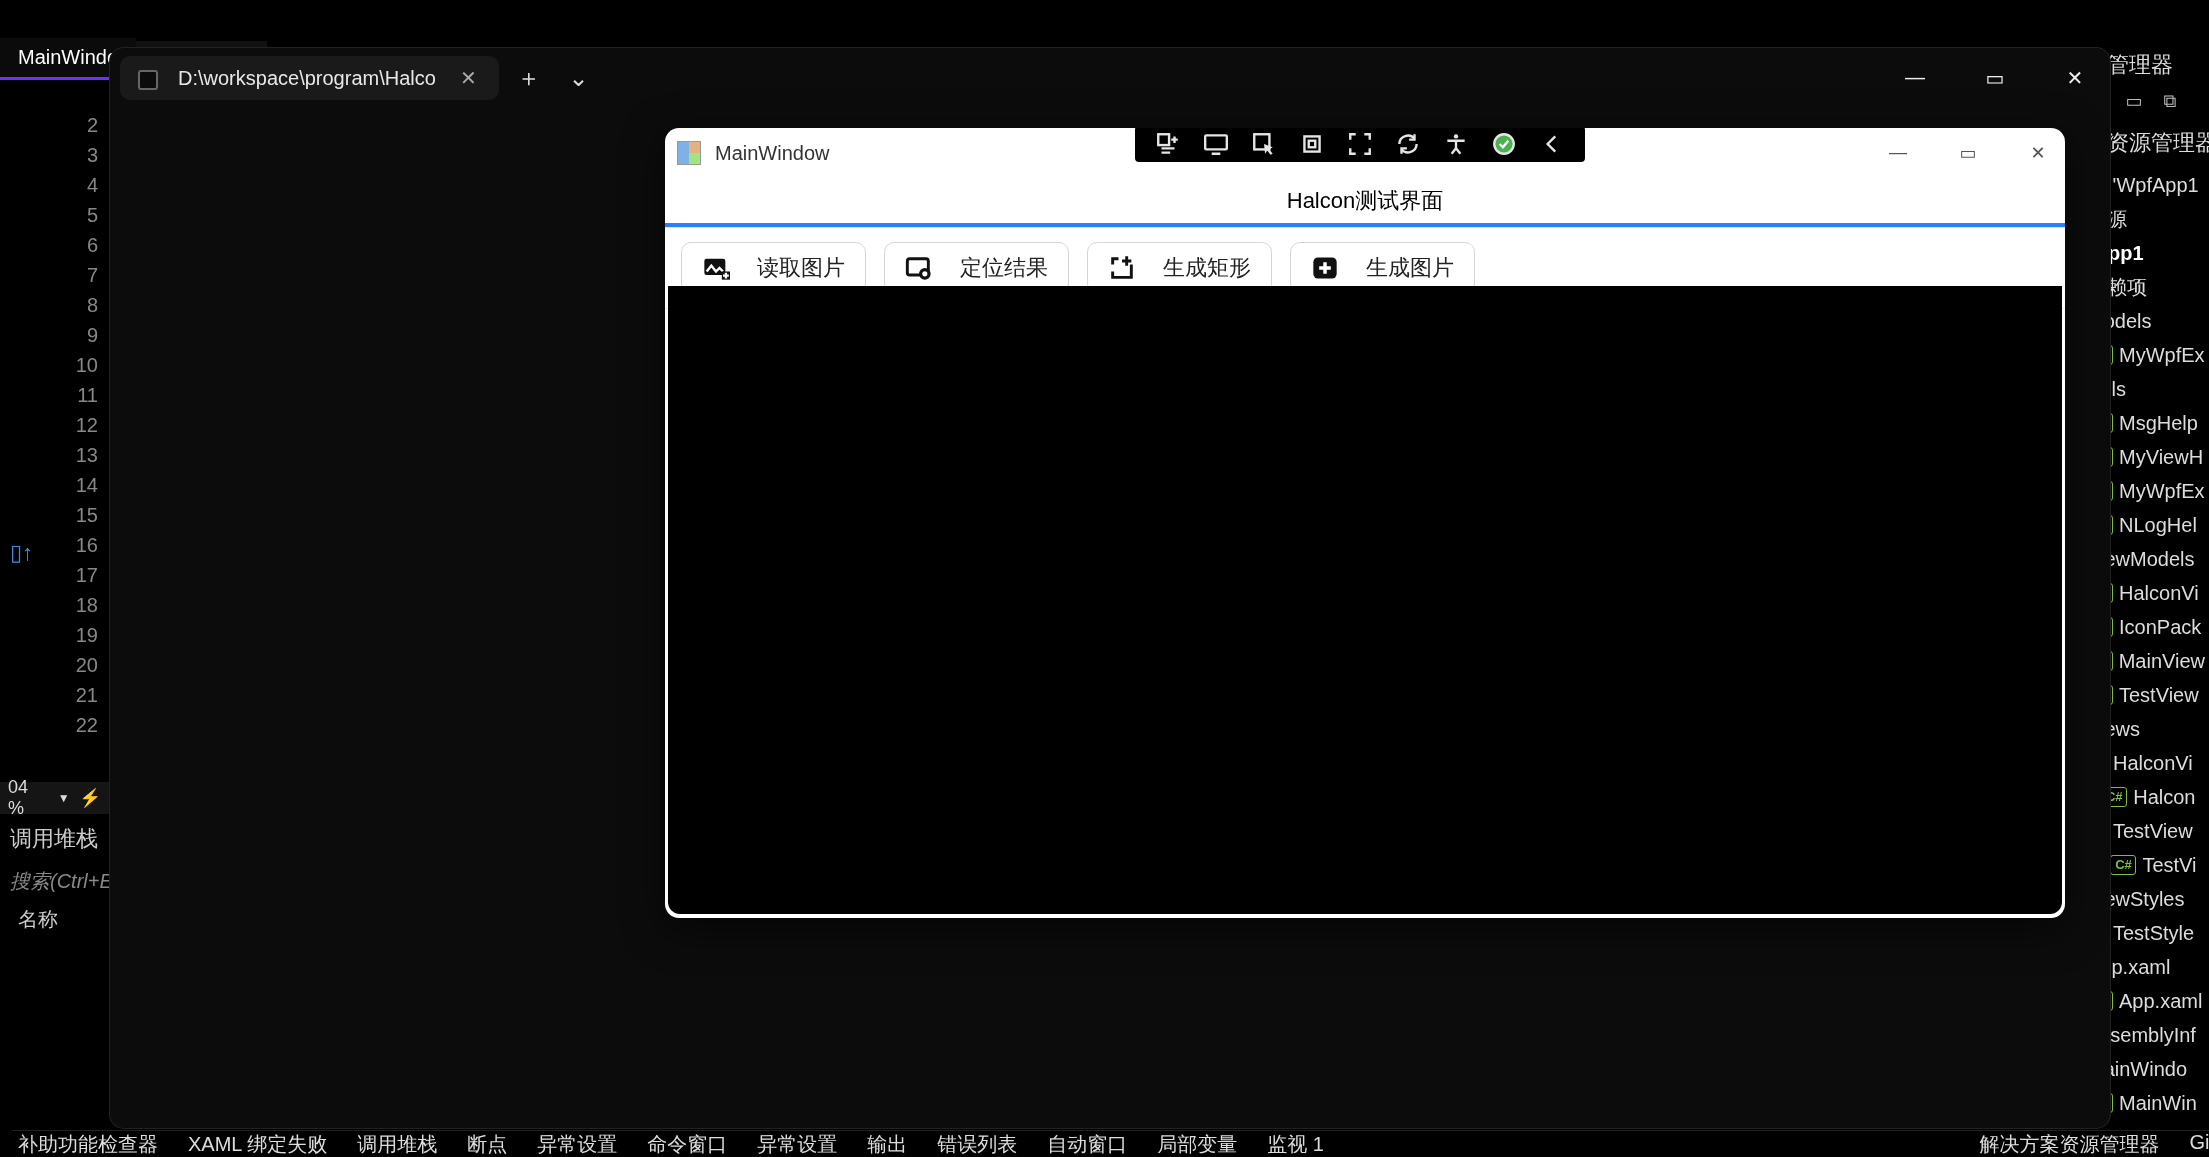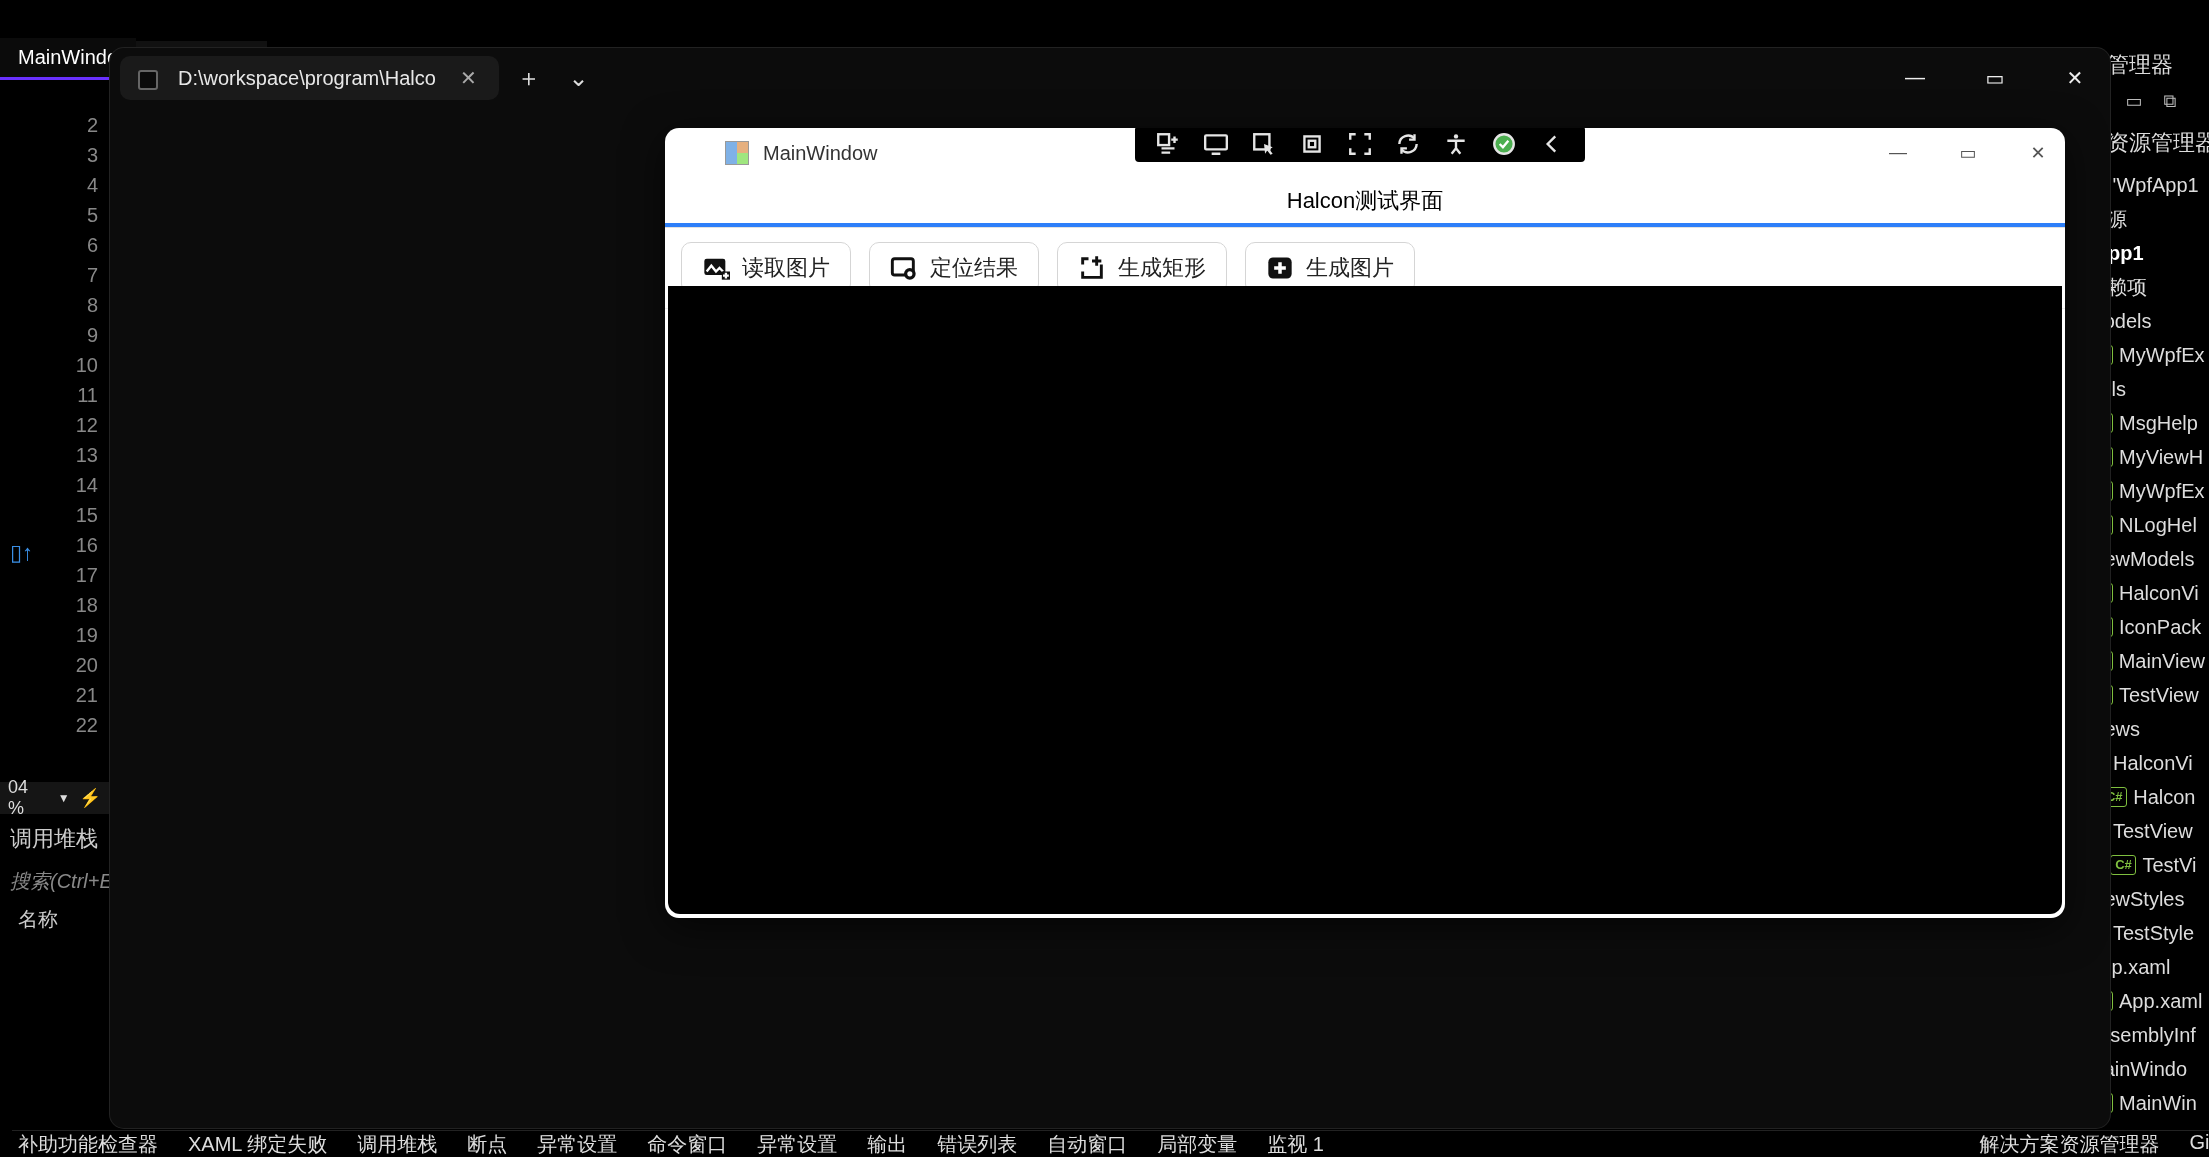--- a/index.html
+++ b/index.html
@@ -106,21 +106,21 @@
   .console-sys span { width:50px; text-align:center; }
 
   
   .app-window {
     position:absolute; left:665px; top:128px; width:1400px; height:790px;
     background:#fff; border-radius:14px; box-shadow: 0 10px 40px rgba(0,0,0,.6);
     overflow:hidden;
   }
   .app-titlebar {
     height:50px; display:flex; align-items:center; padding:0 12px; gap:14px;
-    color:#333; font-size:20px;margin-left:48px;
+    color:#333; font-size:20px;
   }
   .app-titlebar .app-icon {
     width:24px; height:24px; background:
       linear-gradient(#7fb1e6,#7fb1e6) left/50% 100% no-repeat,
       linear-gradient(#e6b07f,#e6b07f) right top/50% 50% no-repeat,
       linear-gradient(#9fe67f,#9fe67f) right bottom/50% 50% no-repeat;
     border:1px solid #999;
   }
   .app-sys { margin-left:auto; display:flex; gap:40px; color:#555; font-size:18px; }
   .app-sys span { width:30px; text-align:center; }
@@ -143,21 +143,21 @@
   .app-tab {
     flex:1; display:flex; align-items:center; justify-content:center;
     font-size:22px; color:#333; cursor:pointer;
   }
   .app-tab.active { color:#000000; border-bottom:4px solid #2d7ff9; }
 
   .app-toolbar {
     display:flex; gap:18px; padding:14px 16px; border-bottom:1px solid #eee;
   }
   .app-btn {
-    display:flex; align-items:center; gap:12px;
+    display:flex; align-items:center; gap:27px;
     border:1px solid #d5d5d5; border-radius:10px; padding:10px 20px;
     background:#fff; color:#222; font-size:22px;
   }
   .app-btn svg { width:28px; height:28px; }
   .app-btn.dark-ic svg rect, .app-btn.dark-ic svg path { fill:#111; }
   .app-canvas {
     position:absolute; left:3px; right:3px; top:158px; bottom:4px;
     background:#000; border-radius:0 0 12px 12px;
   }
 </style>

